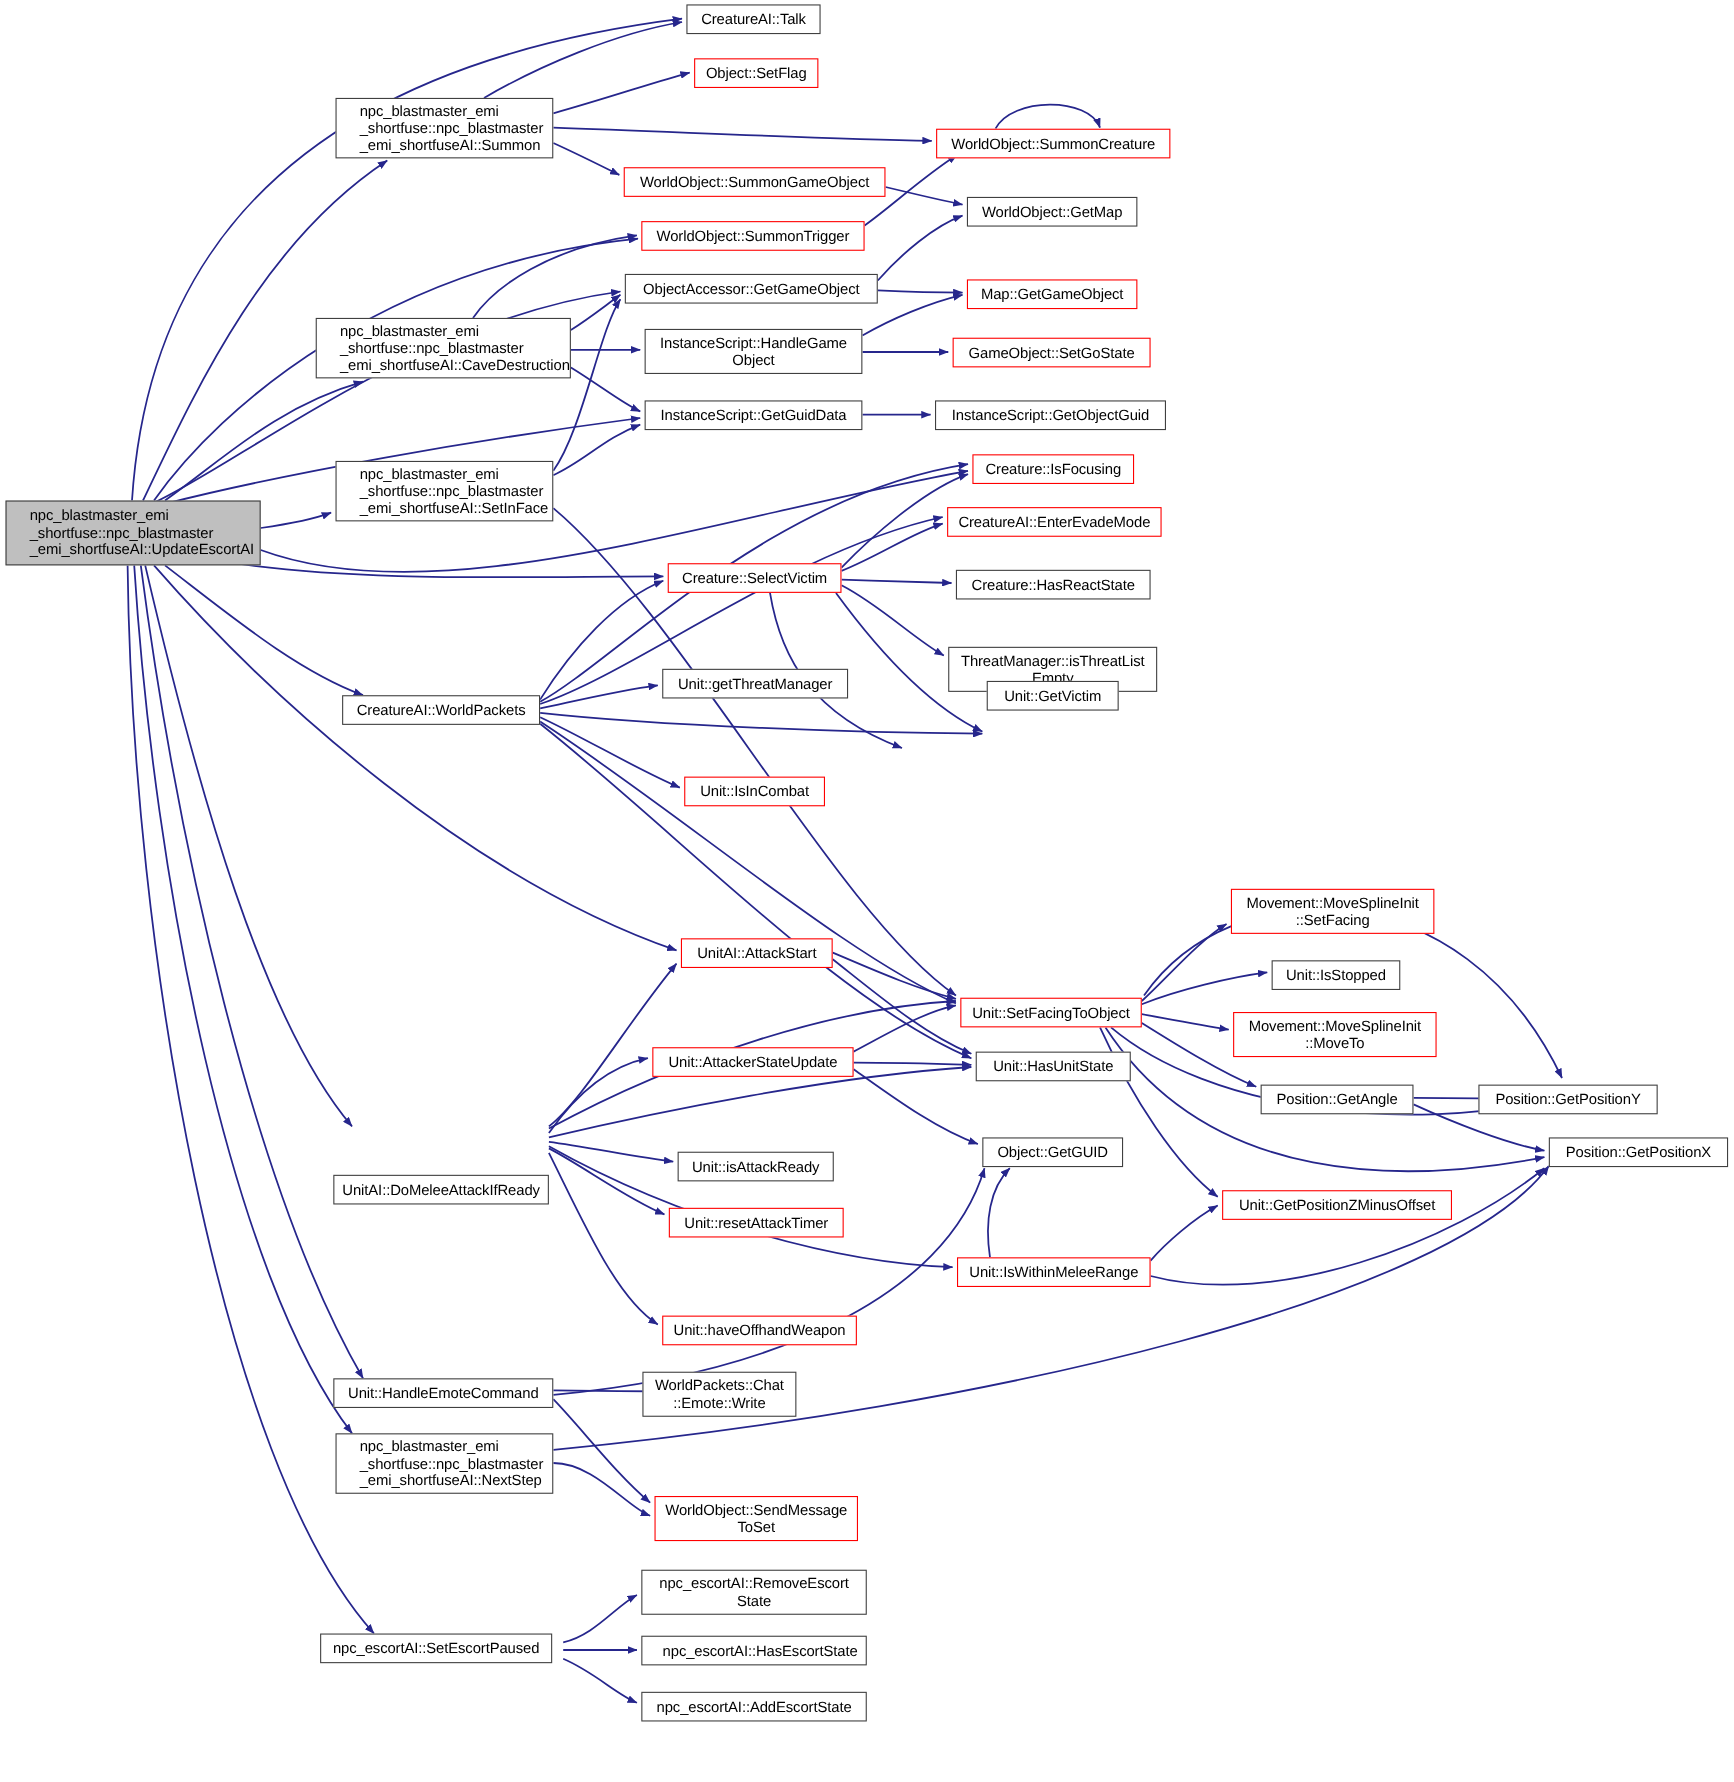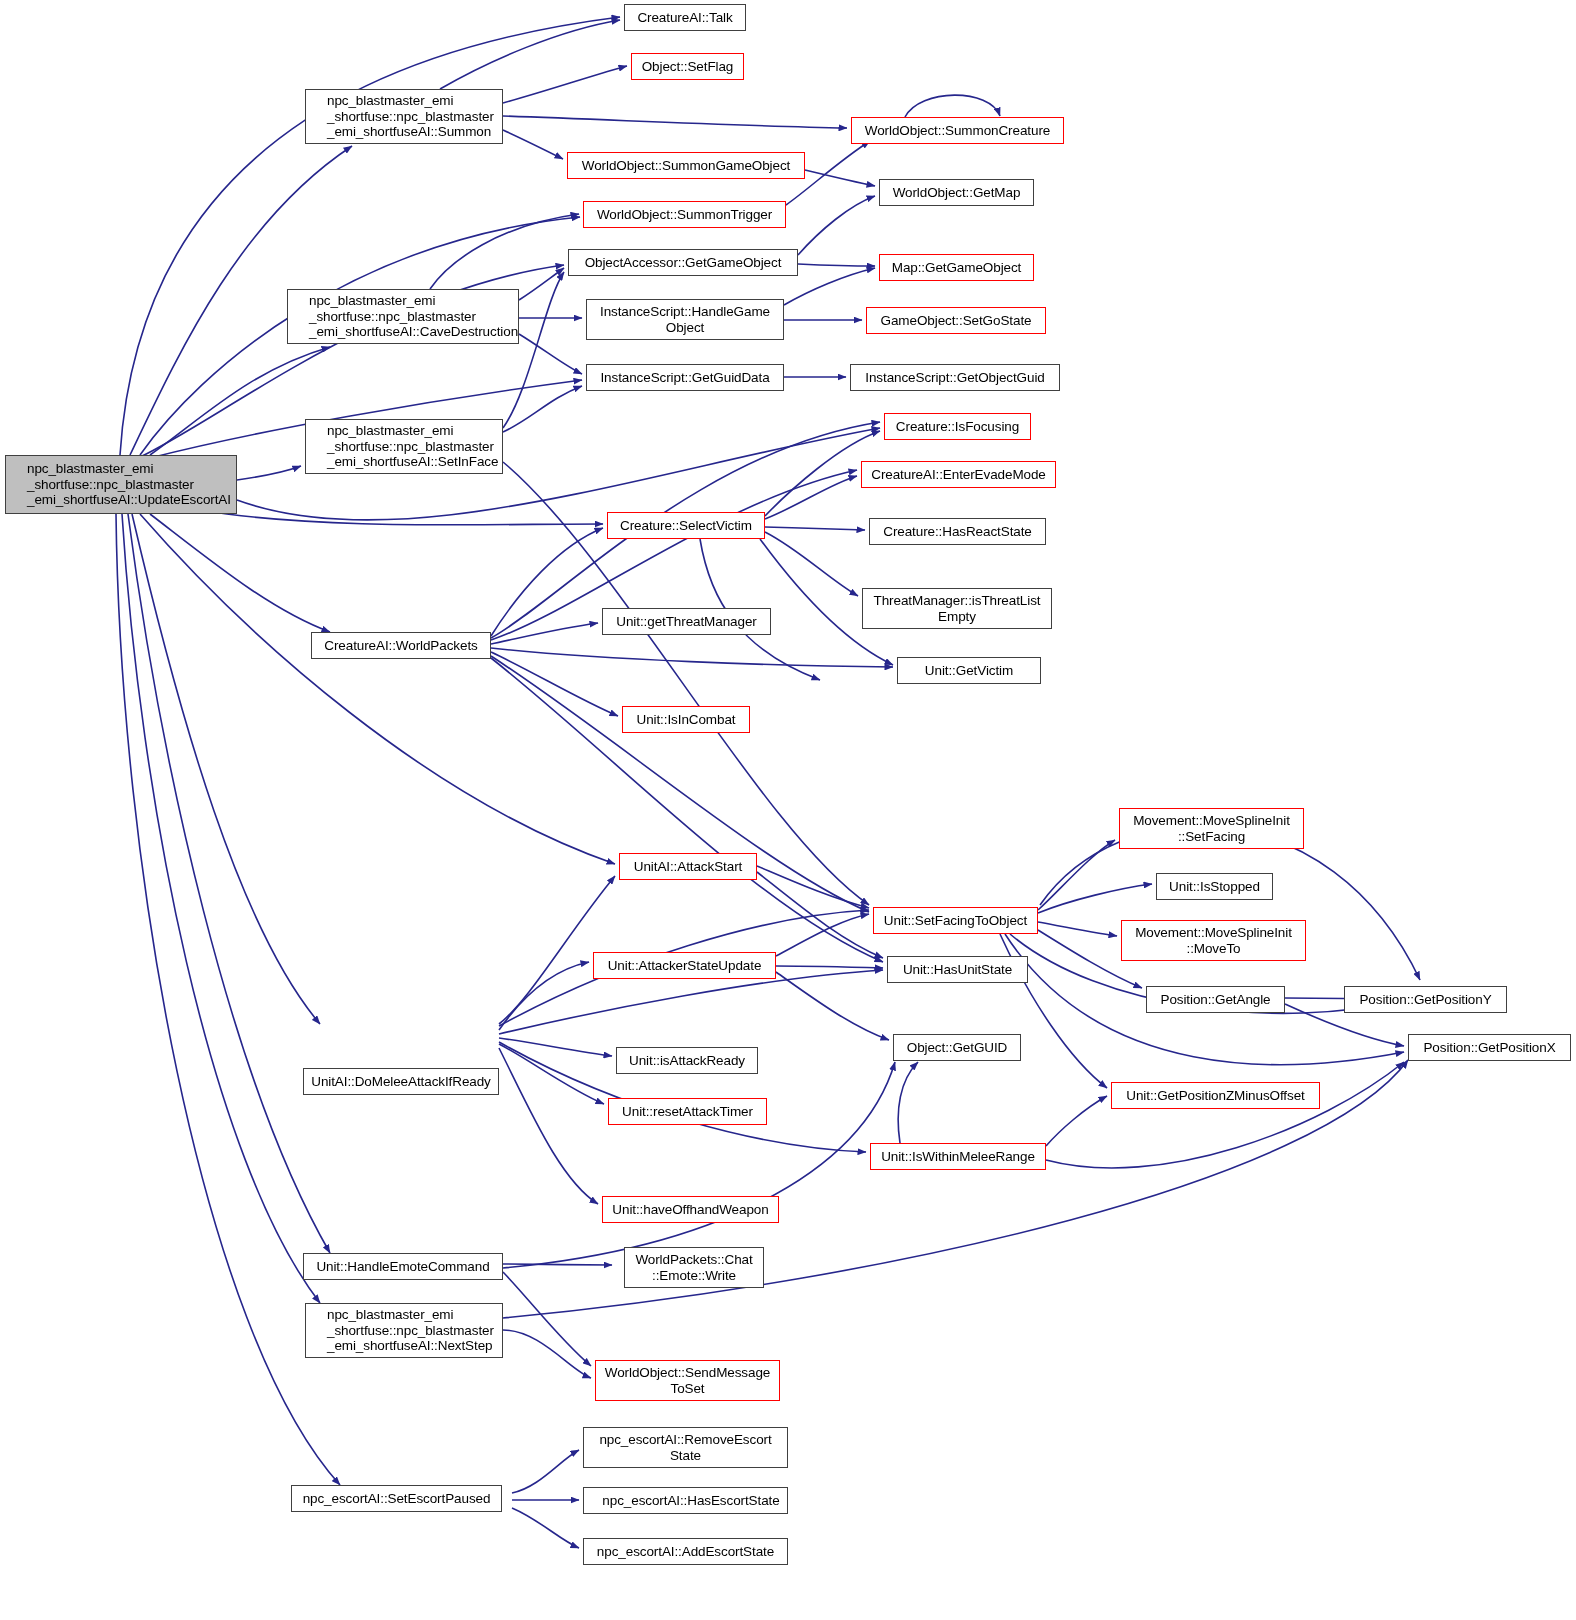--- a/index.html
+++ b/index.html
@@ -174,21 +174,21 @@
     <div class="node left-align" style="left: 305px; top: 419px; width: 198px; height: 55px;">npc_blastmaster_emi
 _shortfuse::npc_blastmaster
 _emi_shortfuseAI::SetInFace</div>
     <div class="node red" style="left: 861px; top: 461px; width: 195px; height: 27px;">CreatureAI::EnterEvadeMode</div>
     <div class="node red" style="left: 607px; top: 512px; width: 158px; height: 27px;">Creature::SelectVictim</div>
     <div class="node" style="left: 869px; top: 518px; width: 177px; height: 27px;">Creature::HasReactState</div>
     <div class="node" style="left: 862px; top: 588px; width: 190px; height: 41px;">ThreatManager::isThreatList
 Empty</div>
     <div class="node" style="left: 602px; top: 608px; width: 169px; height: 27px;">Unit::getThreatManager</div>
     <div class="node" style="left: 311px; top: 632px; width: 180px; height: 27px;">CreatureAI::WorldPackets</div>
-    <div class="node" style="left: 897px; top: 657px; width: 144px; height: 27px; text-align: right;">Unit::GetVictim</div>
+    <div class="node" style="left: 897px; top: 619px; width: 120px; height: 27px; text-align: right;">Unit::GetVictim</div>
     <div class="node red" style="left: 622px; top: 706px; width: 128px; height: 27px;">Unit::IsInCombat</div>
     <div class="node red" style="left: 1119px; top: 808px; width: 185px; height: 41px;">Movement::MoveSplineInit
 ::SetFacing</div>
     <div class="node red" style="left: 619px; top: 853px; width: 138px; height: 27px;">UnitAI::AttackStart</div>
     <div class="node" style="left: 1156px; top: 873px; width: 117px; height: 27px;">Unit::IsStopped</div>
     <div class="node red" style="left: 873px; top: 907px; width: 165px; height: 27px;">Unit::SetFacingToObject</div>
     <div class="node red" style="left: 1121px; top: 920px; width: 185px; height: 41px;">Movement::MoveSplineInit
 ::MoveTo</div>
     <div class="node red" style="left: 593px; top: 952px; width: 183px; height: 27px;">Unit::AttackerStateUpdate</div>
     <div class="node" style="left: 887px; top: 956px; width: 141px; height: 27px;">Unit::HasUnitState</div>
@@ -196,21 +196,21 @@
     <div class="node" style="left: 1344px; top: 986px; width: 163px; height: 27px;">Position::GetPositionY</div>
     <div class="node" style="left: 303px; top: 1024px; width: 196px; height: 27px; margin-top: 44px;">UnitAI::DoMeleeAttackIfReady</div>
     <div class="node" style="left: 616px; top: 1047px; width: 142px; height: 27px;">Unit::isAttackReady</div>
     <div class="node" style="left: 893px; top: 1034px; width: 128px; height: 27px;">Object::GetGUID</div>
     <div class="node" style="left: 1408px; top: 1034px; width: 163px; height: 27px;">Position::GetPositionX</div>
     <div class="node red" style="left: 1111px; top: 1082px; width: 209px; height: 27px;">Unit::GetPositionZMinusOffset</div>
     <div class="node red" style="left: 608px; top: 1098px; width: 159px; height: 27px;">Unit::resetAttackTimer</div>
     <div class="node red" style="left: 870px; top: 1143px; width: 176px; height: 27px;">Unit::IsWithinMeleeRange</div>
     <div class="node red" style="left: 602px; top: 1196px; width: 177px; height: 27px;">Unit::haveOffhandWeapon</div>
     <div class="node" style="left: 303px; top: 1253px; width: 200px; height: 27px;">Unit::HandleEmoteCommand</div>
-    <div class="node" style="left: 624px; top: 1247px; width: 140px; height: 41px;">WorldPackets::Chat
+    <div class="node" style="left: 584px; top: 1247px; width: 140px; height: 41px;">WorldPackets::Chat
 ::Emote::Write</div>
     <div class="node left-align" style="left: 305px; top: 1303px; width: 198px; height: 55px;">npc_blastmaster_emi
 _shortfuse::npc_blastmaster
 _emi_shortfuseAI::NextStep</div>
     <div class="node red" style="left: 595px; top: 1360px; width: 185px; height: 41px;">WorldObject::SendMessage
 ToSet</div>
     <div class="node" style="left: 583px; top: 1427px; width: 205px; height: 41px;">npc_escortAI::RemoveEscort
 State</div>
     <div class="node" style="left: 291px; top: 1485px; width: 211px; height: 27px;">npc_escortAI::SetEscortPaused</div>
     <div class="node" style="left: 583px; top: 1487px; width: 205px; height: 27px; padding-left: 15px;">npc_escortAI::HasEscortState</div>

